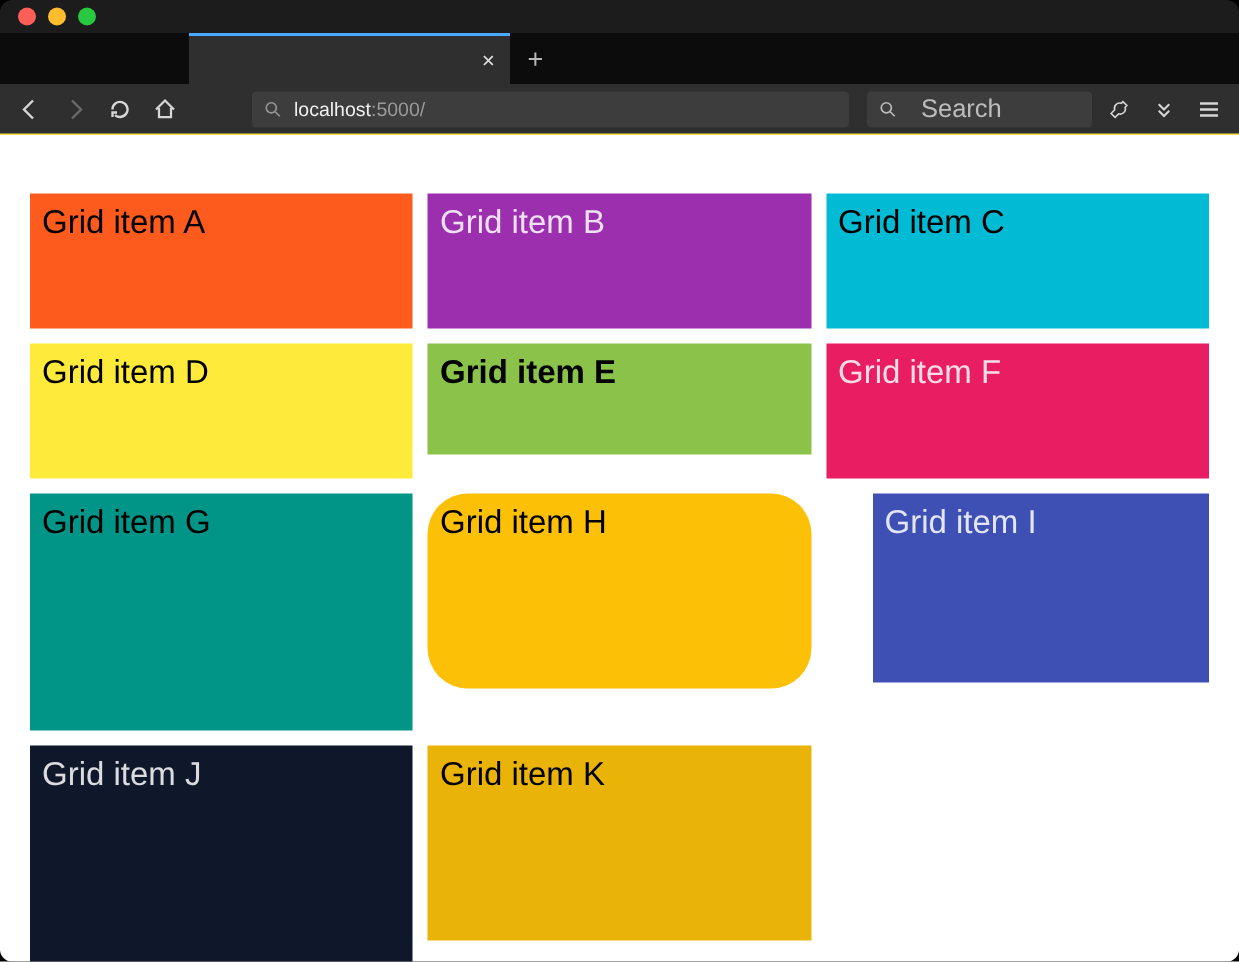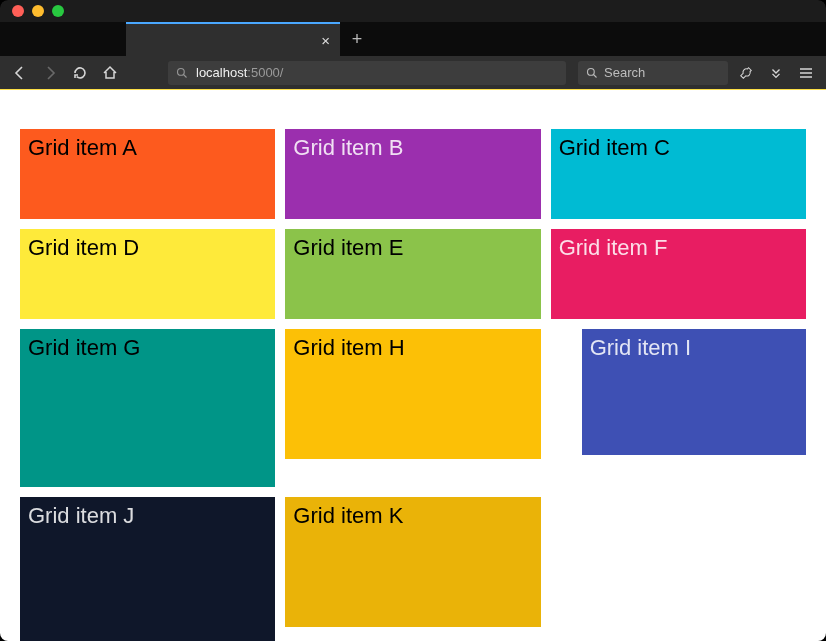--- a/index.html
+++ b/index.html
@@ -90,23 +90,23 @@
     .url-host { color: #f0f0f0; }
     .url-rest { color: #9a9a9a; }
     .searchbar {
       width: 150px;
       height: 24px;
       background: #3d3d3d;
       border-radius: 3px;
       display: flex;
       align-items: center;
       padding: 0 8px;
-      gap: 6px;
+      gap: 16px;
       color: #bdbdbd;
-      font-size: 13px;
+      font-size: 17px;
     }
 
     
     .viewport {
       height: calc(641px - 22px - 34px - 34px);
       background: #ffffff;
       padding: 18px 20px;
     }
     .grid {
       display: grid;
@@ -202,21 +202,21 @@
       </svg>
   </div>
 </div>
 
 <div class="viewport">
   <div class="grid" id="grid">
       <div class="cell row1" style="background: rgb(253, 90, 30); height: 90px;"><span>Grid item A</span></div>
       <div class="cell row1 light" style="background: rgb(155, 47, 174); height: 90px;"><span>Grid item B</span></div>
       <div class="cell row1" style="background: rgb(0, 187, 211); height: 90px;"><span>Grid item C</span></div>
       <div class="cell row2" style="background: rgb(254, 234, 58); height: 90px;"><span>Grid item D</span></div>
-      <div class="cell row2" style="background: rgb(139, 195, 74); height: 90px;"><span>Grid item E</span></div>
+      <div class="cell row2" style="background: rgb(139, 195, 74); height: 74px; font-weight: bold;"><span>Grid item E</span></div>
       <div class="cell row2 light" style="background: rgb(232, 29, 98); height: 90px;"><span>Grid item F</span></div>
       <div class="cell row3" style="background: rgb(0, 149, 135); height: 158px;"><span>Grid item G</span></div>
-      <div class="cell row3" style="background: rgb(252, 192, 6); height: 130px;"><span>Grid item H</span></div>
+      <div class="cell row3" style="background: rgb(252, 192, 6); height: 130px; border-radius: 27px;"><span>Grid item H</span></div>
       <div class="cell row3 light" style="background: rgb(62, 80, 180); height: 126px; margin-left: 31px;"><span>Grid item I</span></div>
       <div class="cell row4 light" style="background: #0f172a; height: 155px;"><span>Grid item J</span></div>
       <div class="cell row4" style="background: #eab308; height: 130px;"><span>Grid item K</span></div>
     </div>
 </div>
 
 </body></html>

